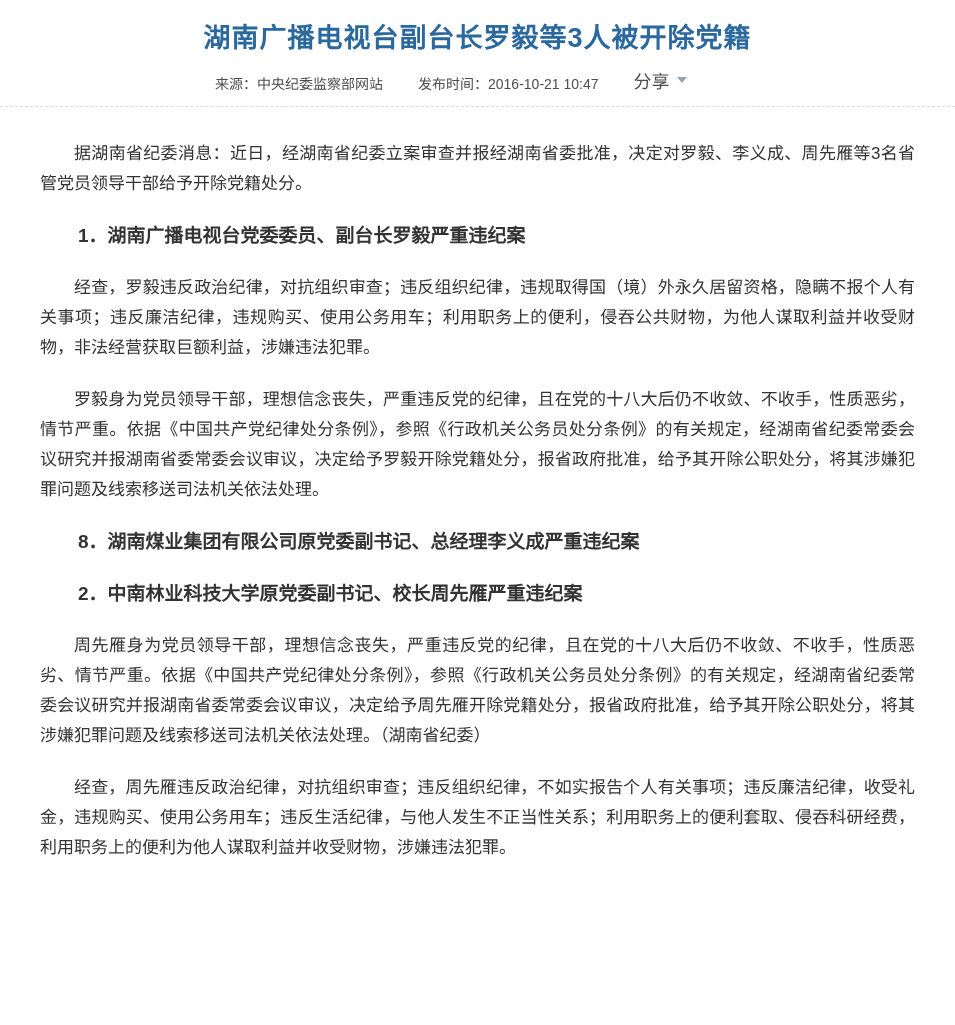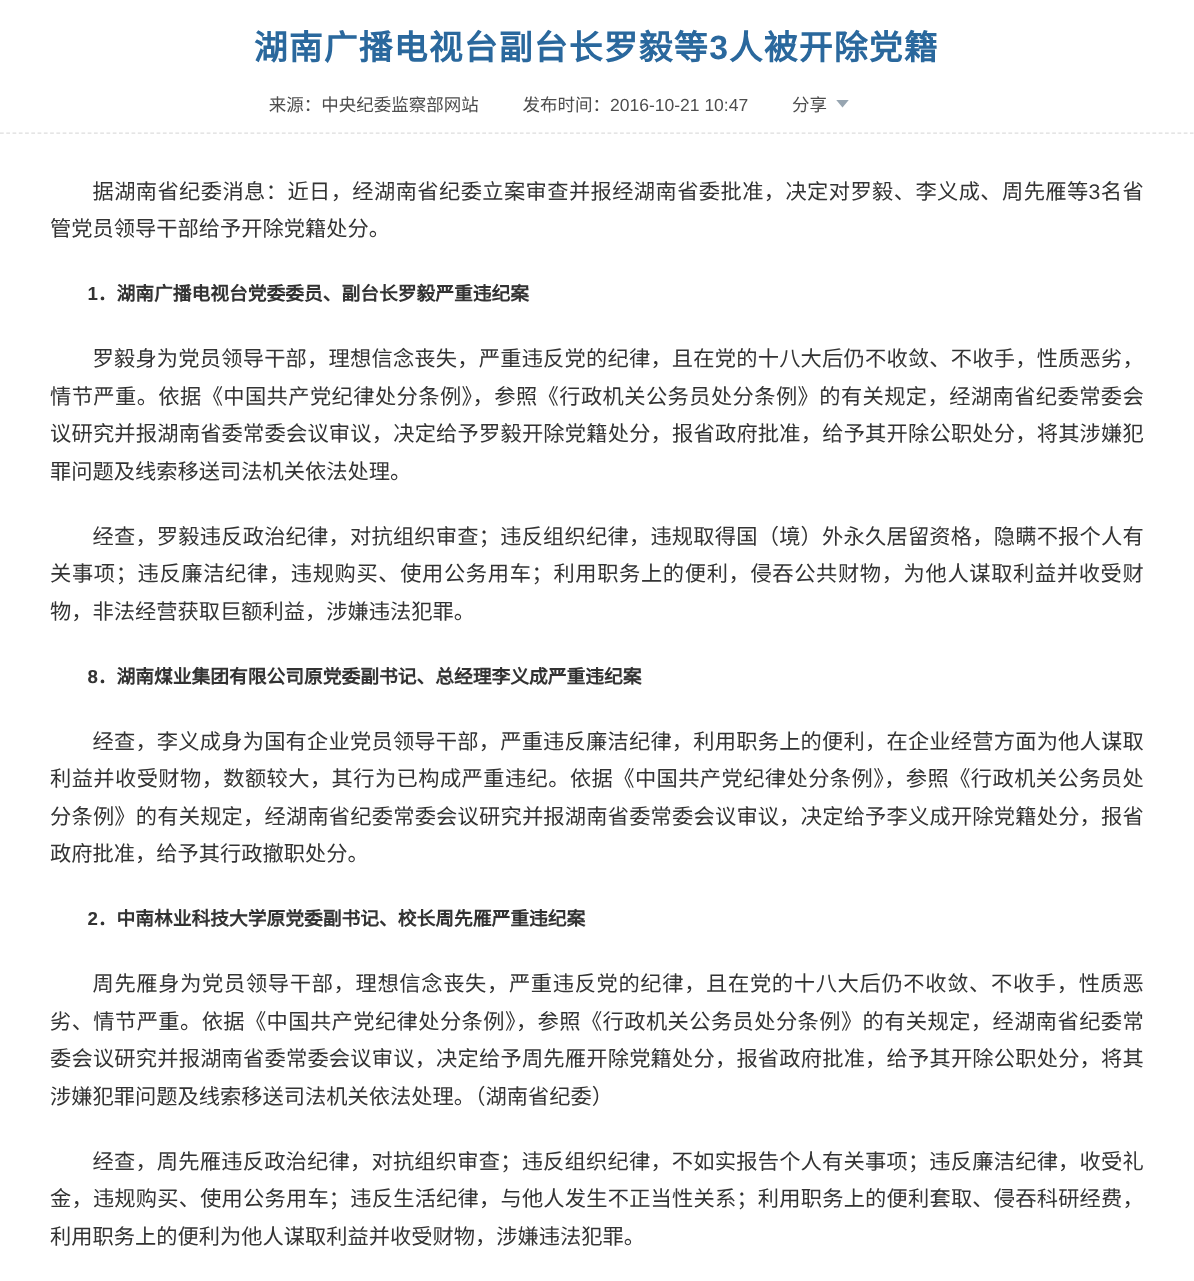--- a/index.html
+++ b/index.html
@@ -37,21 +37,21 @@
     color:var(--meta-text);
     height:18px;
   }
   .meta-item{white-space:nowrap;}
   .share-trigger{
     display:inline-flex;
     align-items:center;
     gap:7px;
     cursor:pointer;
     color:var(--meta-text);
-    background:none;border:none;font-size:14px;
+    background:none;border:none;font-size:18px;
     font-family:inherit;
   }
   .caret-down{
     display:inline-block;
     width:0;height:0;
     border-left:5px solid transparent;
     border-right:5px solid transparent;
     border-top:6px solid #97a5b1;
   }
 
@@ -70,21 +70,21 @@
     font-size:17px;
     line-height:30px;
     text-align:justify;
   }
   .article-body p{
     text-indent:2em;
     margin-bottom:22px;
     color:var(--body-text);
   }
   .article-body h2{
-    font-size:15px;
+    font-size:19px;
     line-height:30px;
     font-weight:bold;
     text-indent:2em;
     margin-bottom:22px;
     color:var(--body-text);
   }
 </style>
 </head>
 <body>
 
@@ -103,27 +103,26 @@
     </div>
   </header>
 
   <div class="dashed-divider"></div>
 
   <main class="article-body">
     <p>据湖南省纪委消息：近日，经湖南省纪委立案审查并报经湖南省委批准，决定对罗毅、李义成、周先雁等3名省管党员领导干部给予开除党籍处分。</p>
 
     <h2>1．湖南广播电视台党委委员、副台长罗毅严重违纪案</h2>
 
+    <p>经查，罗毅违反政治纪律，对抗组织审查；违反组织纪律，违规取得国（境）外永久居留资格，隐瞒不报个人有关事项；违反廉洁纪律，违规购买、使用公务用车；利用职务上的便利，侵吞公共财物，为他人谋取利益并收受财物，非法经营获取巨额利益，涉嫌违法犯罪。</p>
+
     <p>罗毅身为党员领导干部，理想信念丧失，严重违反党的纪律，且在党的十八大后仍不收敛、不收手，性质恶劣，情节严重。依据《中国共产党纪律处分条例》，参照《行政机关公务员处分条例》的有关规定，经湖南省纪委常委会议研究并报湖南省委常委会议审议，决定给予罗毅开除党籍处分，报省政府批准，给予其开除公职处分，将其涉嫌犯罪问题及线索移送司法机关依法处理。</p>
-
-    <p>经查，罗毅违反政治纪律，对抗组织审查；违反组织纪律，违规取得国（境）外永久居留资格，隐瞒不报个人有关事项；违反廉洁纪律，违规购买、使用公务用车；利用职务上的便利，侵吞公共财物，为他人谋取利益并收受财物，非法经营获取巨额利益，涉嫌违法犯罪。</p>
 
     <h2>8．湖南煤业集团有限公司原党委副书记、总经理李义成严重违纪案</h2>
 
-    <p>经查，李义成身为国有企业党员领导干部，严重违反廉洁纪律，利用职务上的便利，在企业经营方面为他人谋取利益并收受财物，数额较大，其行为已构成严重违纪。依据《中国共产党纪律处分条例》，参照《行政机关公务员处分条例》的有关规定，经湖南省纪委常委会议研究并报湖南省委常委会议审议，决定给予李义成开除党籍处分，报省政府批准，给予其行政撤职处分。</p>
 
     <h2>2．中南林业科技大学原党委副书记、校长周先雁严重违纪案</h2>
 
     <p>周先雁身为党员领导干部，理想信念丧失，严重违反党的纪律，且在党的十八大后仍不收敛、不收手，性质恶劣、情节严重。依据《中国共产党纪律处分条例》，参照《行政机关公务员处分条例》的有关规定，经湖南省纪委常委会议研究并报湖南省委常委会议审议，决定给予周先雁开除党籍处分，报省政府批准，给予其开除公职处分，将其涉嫌犯罪问题及线索移送司法机关依法处理。（湖南省纪委）</p>
 
     <p>经查，周先雁违反政治纪律，对抗组织审查；违反组织纪律，不如实报告个人有关事项；违反廉洁纪律，收受礼金，违规购买、使用公务用车；违反生活纪律，与他人发生不正当性关系；利用职务上的便利套取、侵吞科研经费，利用职务上的便利为他人谋取利益并收受财物，涉嫌违法犯罪。</p>
   </main>
 
 </div>
 

